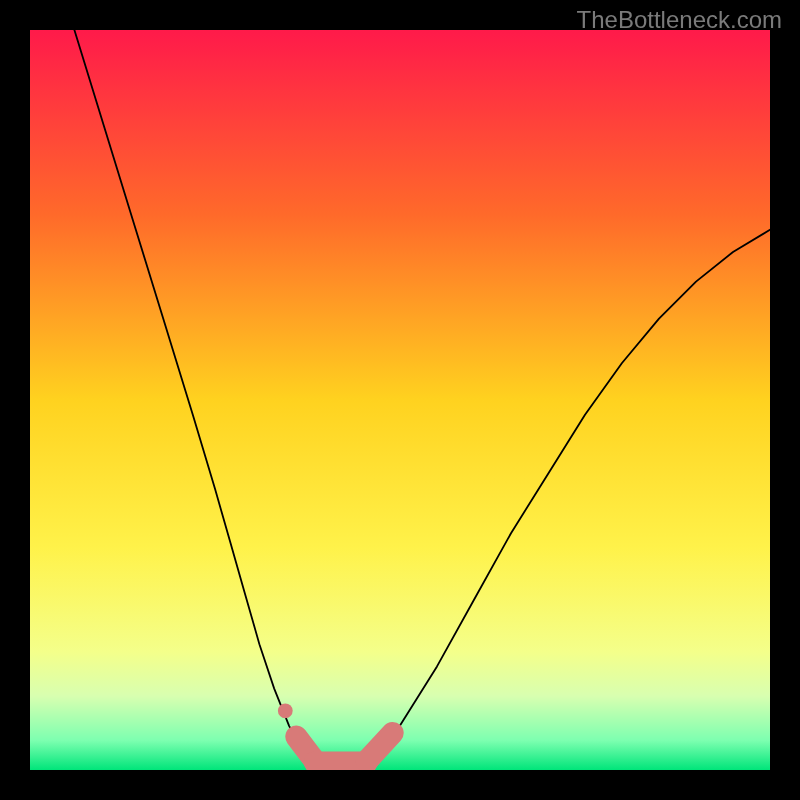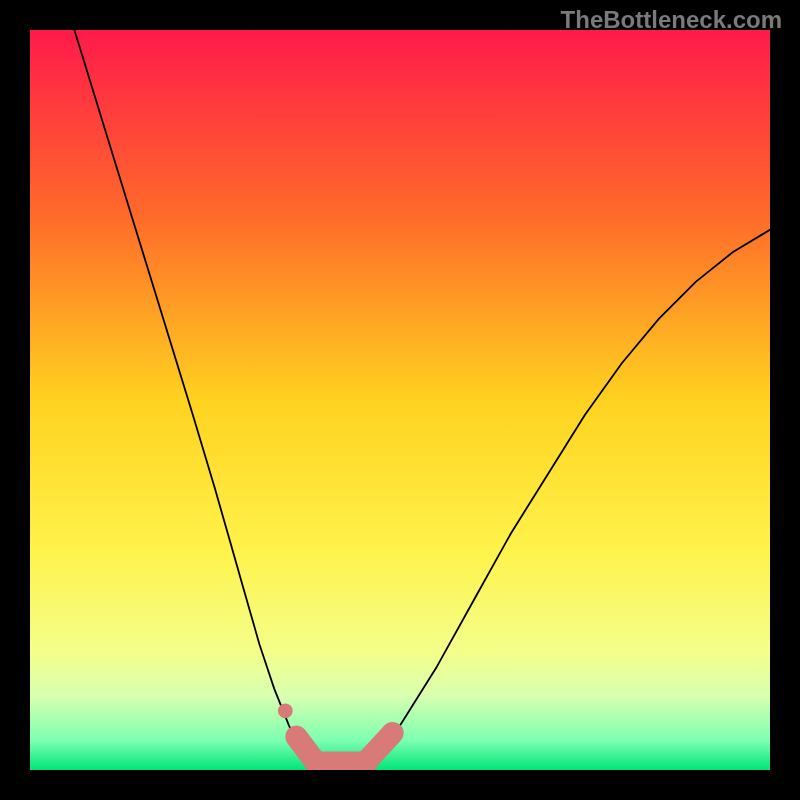--- a/index.html
+++ b/index.html
@@ -10,21 +10,21 @@
     background: #000;
     position: relative;
     font-family: Arial, sans-serif;
   }
   .watermark {
     position: absolute;
     top: 6px;
     right: 18px;
     color: #7a7a7a;
     font-size: 24px;
-    font-weight: bold;
+    font-weight: normal;
     z-index: 10;
   }
   .plot-frame {
     position: absolute;
     left: 30px;
     top: 30px;
     width: 740px;
     height: 740px;
     background: #000;
   }

